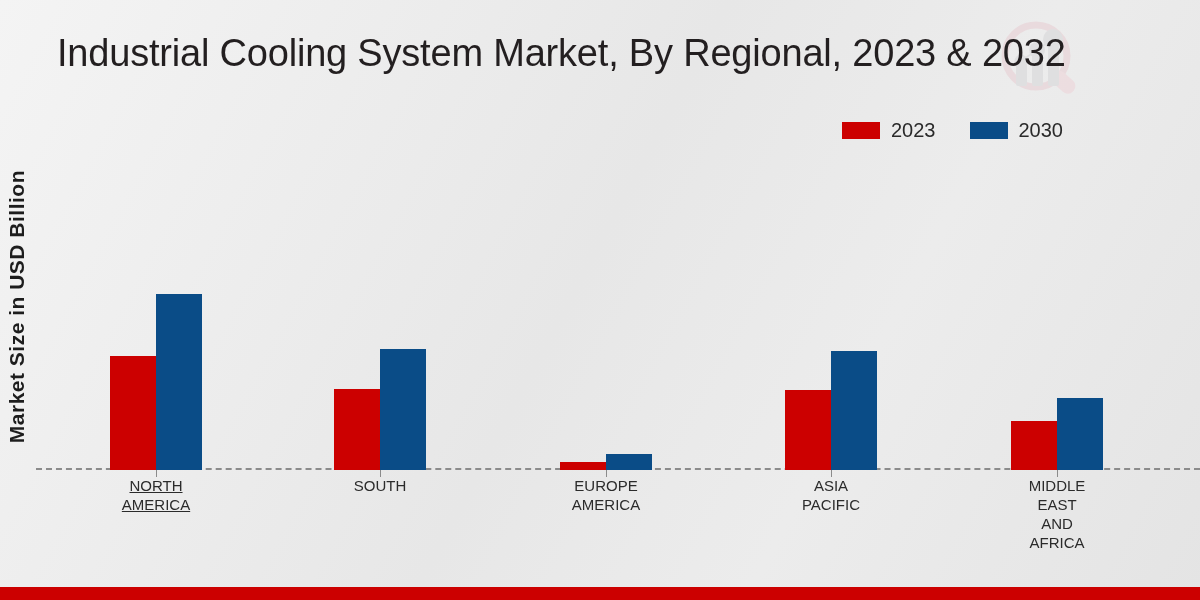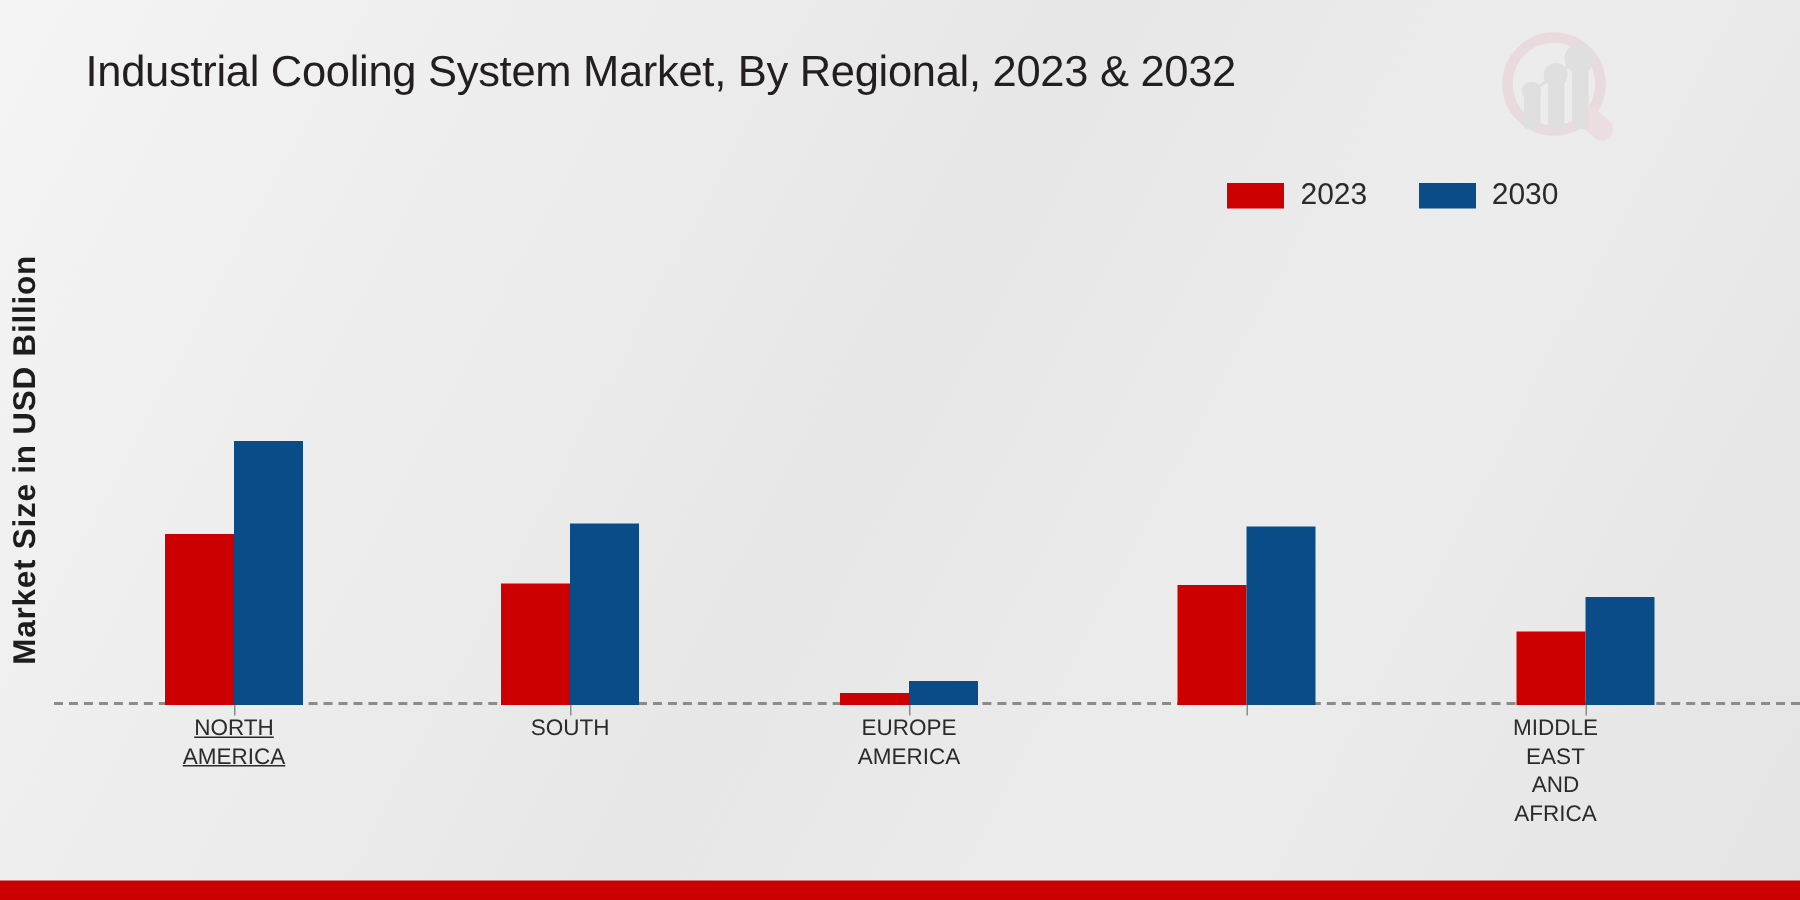--- a/index.html
+++ b/index.html
@@ -34,31 +34,31 @@
     width: 92px;
     height: 88px;
     opacity: 0.55;
   }
 
   
   #chart-title {
     position: absolute;
     left: 57px;
     top: 32px;
-    font-size: 29px;
+    font-size: 38px;
     font-weight: 400;
     letter-spacing: -0.2px;
     color: #231f20;
     white-space: nowrap;
   }
 
   
   #legend {
     position: absolute;
-    left: 818px;
+    left: 842px;
     top: 120px;
     display: flex;
     align-items: center;
     gap: 34px;
   }
   .legend-item {
     display: flex;
     align-items: center;
     gap: 11px;
   }
@@ -289,20 +289,22 @@
   <div class="tick-mark" style="left:380px;"></div>
   <div class="tick-mark" style="left:606px;"></div>
   <div class="tick-mark" style="left:831px;"></div>
   <div class="tick-mark" style="left:1057px;"></div>
 
   <div class="tick" style="left:96px; width:120px;text-decoration:underline;">NORTH
 AMERICA</div>
   <div class="tick" style="left:320px; width:120px;">SOUTH</div>
   <div class="tick" style="left:546px; width:120px;">EUROPE
 AMERICA</div>
-  <div class="tick" style="left:977px; width:120px;">MIDDLE
+  <div class="tick" style="left:771px; width:120px;">ASIA
+PACIFIC</div>
+  <div class="tick" style="left:997px; width:120px;">MIDDLE
 EAST
 AND
 AFRICA</div>
 
   <div id="footer-bar"></div>
 
 </div>
 
 </body></html>

